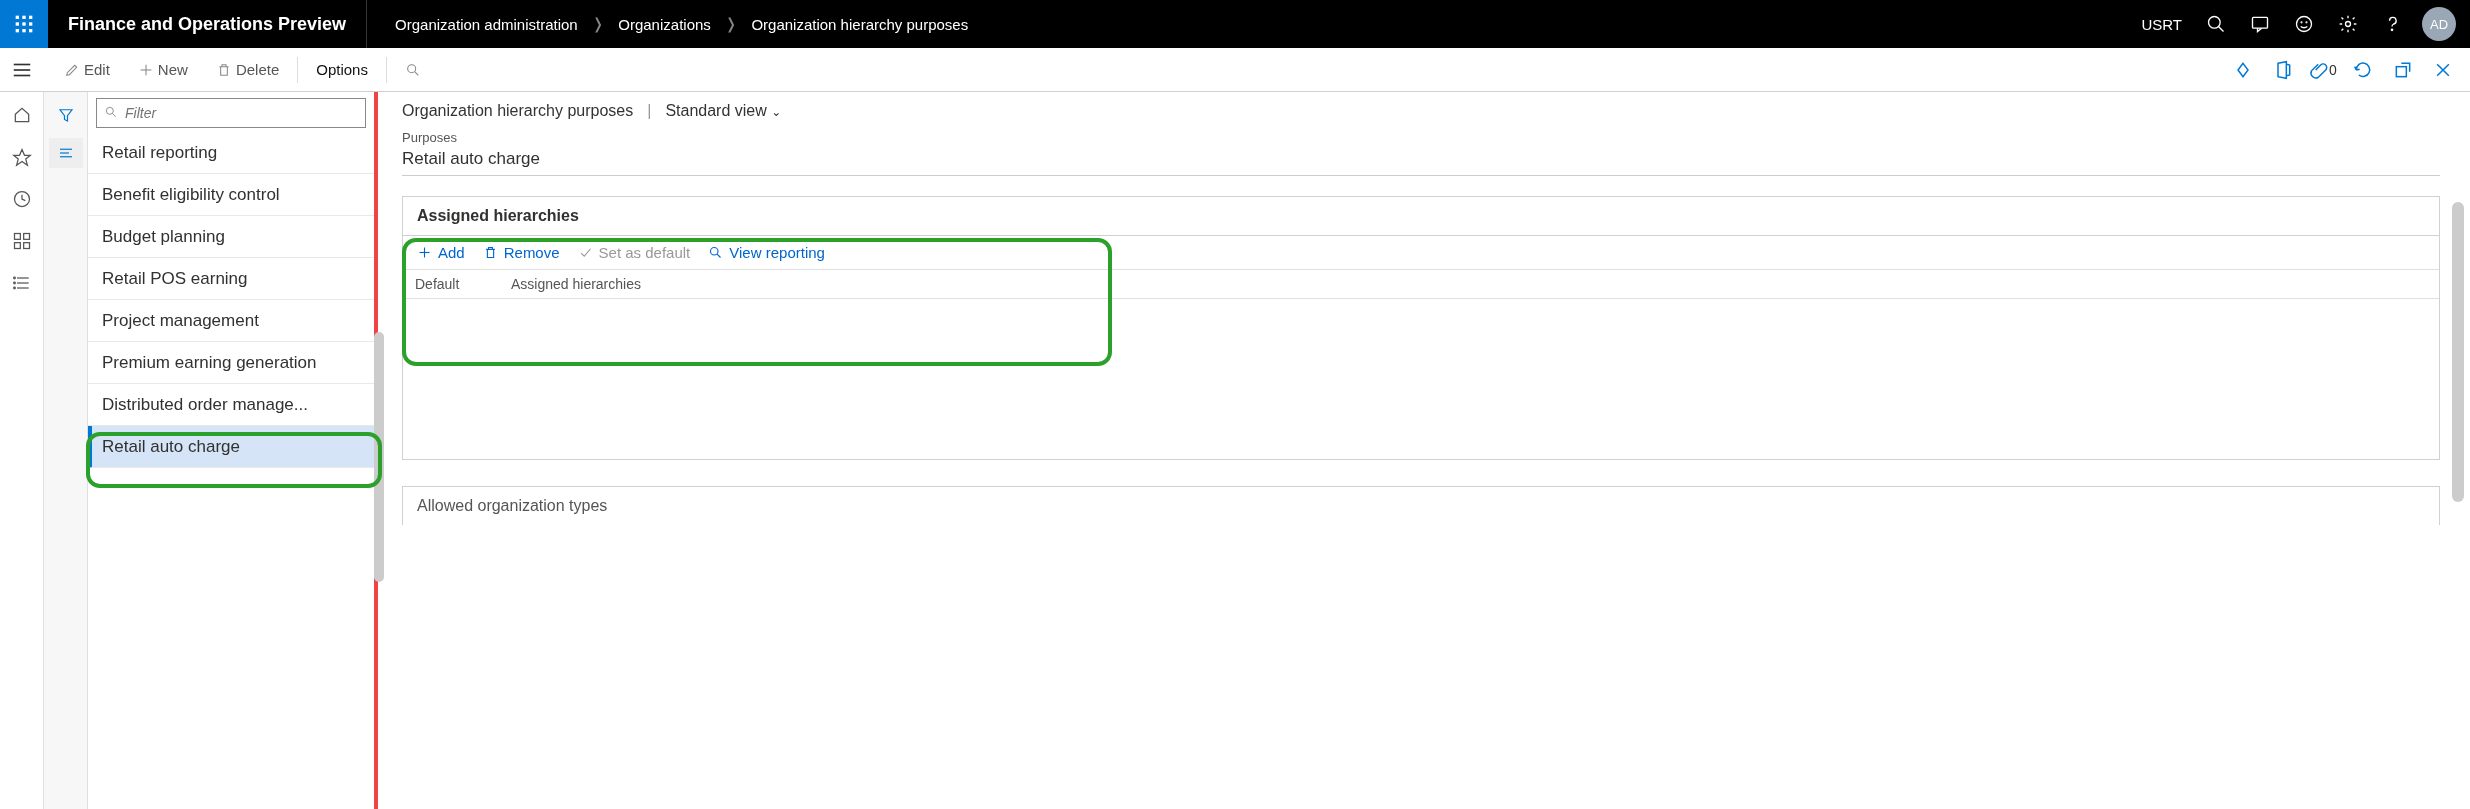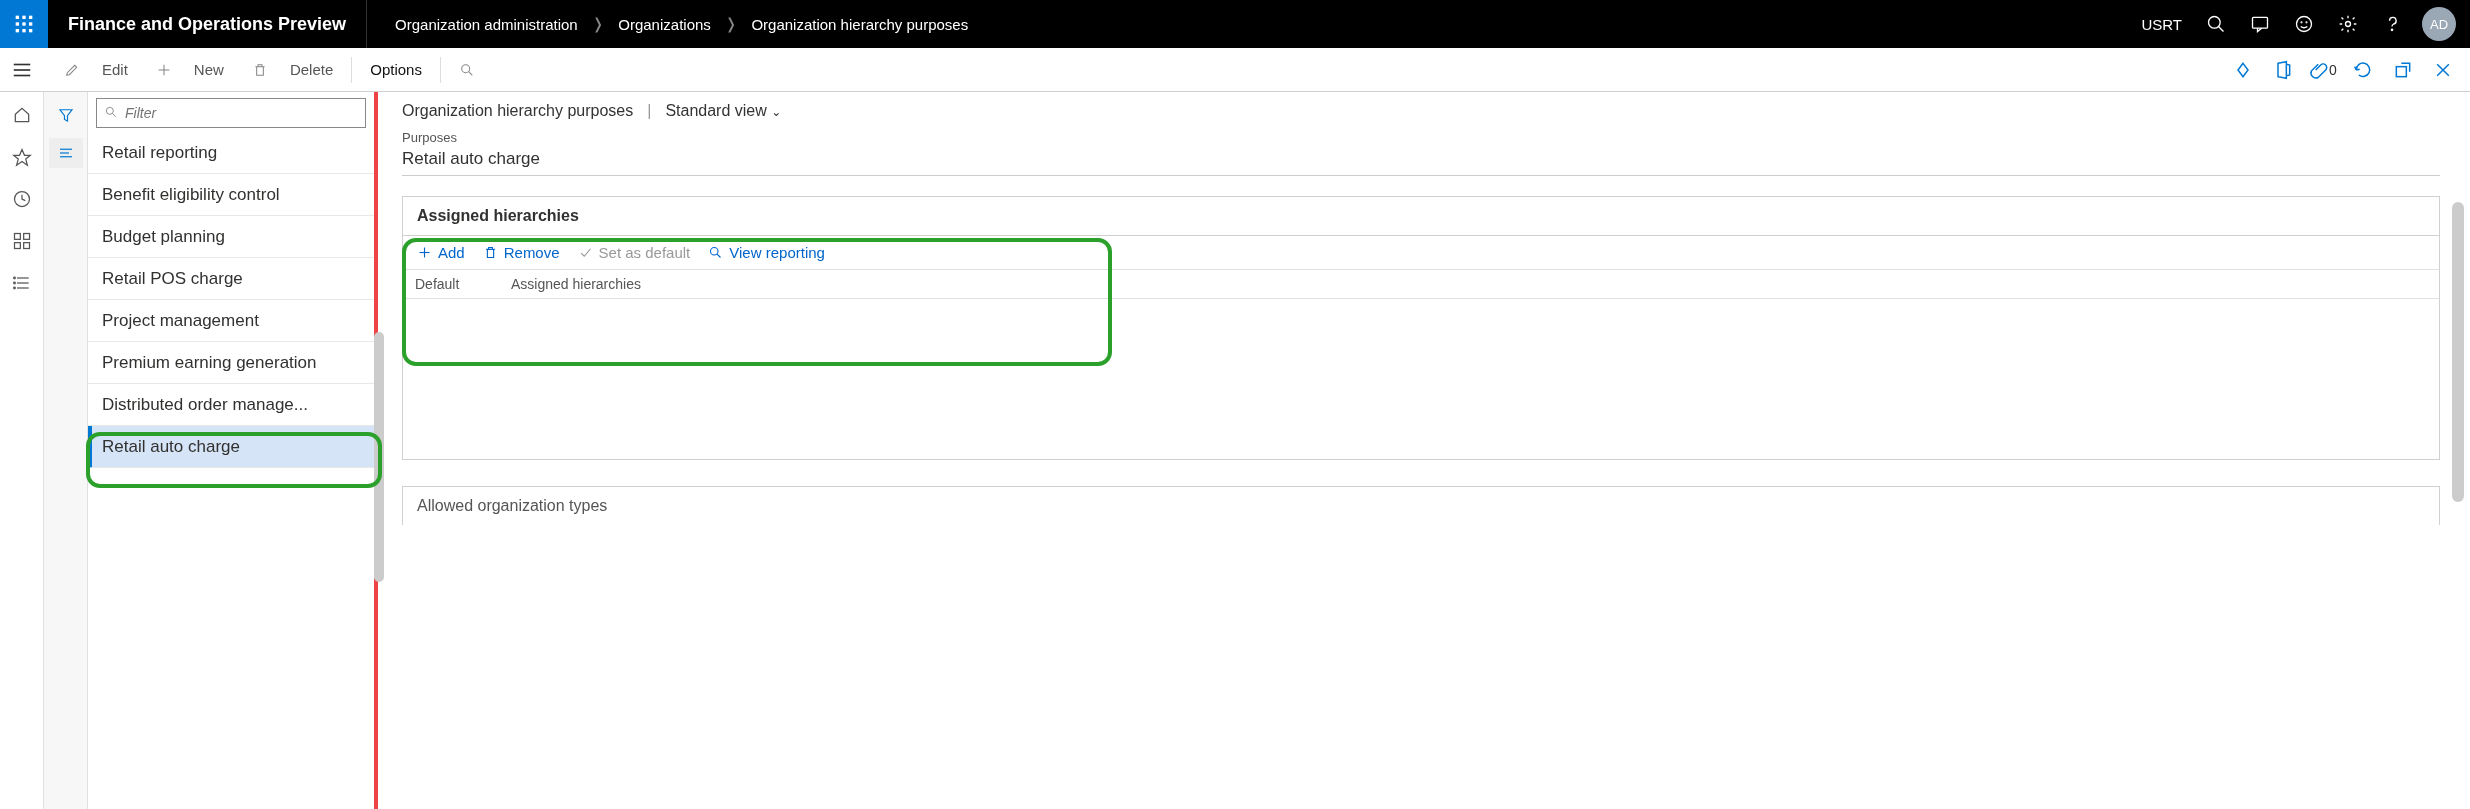--- a/index.html
+++ b/index.html
@@ -19,21 +19,21 @@
   .top-right .btn { width: 44px; height: 48px; display: flex; align-items: center; justify-content: center; cursor: pointer; }
   .top-right .btn svg { width: 20px; height: 20px; stroke: #fff; fill: none; stroke-width: 1.6; }
   .company-code { font-size: 15px; padding: 0 12px; }
   .avatar { width: 34px; height: 34px; border-radius: 50%; background: #9aa7b5; color: #fff; font-size: 13px; display: flex; align-items: center; justify-content: center; margin: 0 8px; }
 
   
   .actionbar { display: flex; align-items: center; height: 44px; border-bottom: 1px solid #d0d0d0; background: #fff; }
   .hamburger { width: 44px; height: 44px; display: flex; align-items: center; justify-content: center; cursor: pointer; }
   .hamburger svg { width: 22px; height: 22px; stroke: #323130; stroke-width: 1.8; }
   .ab-group { display: flex; align-items: center; gap: 0; padding-left: 6px; }
-  .ab-btn { display: flex; align-items: center; gap: 22px; padding: 0 14px; height: 44px; cursor: pointer; font-size: 15px; color: #555; }
+  .ab-btn { display: flex; align-items: center; gap: 4px; padding: 0 14px; height: 44px; cursor: pointer; font-size: 15px; color: #555; }
   .ab-btn.sel { color: #111; font-weight: 400; }
   .ab-btn svg { width: 16px; height: 16px; stroke: #888; fill: none; stroke-width: 1.6; }
   .ab-sep { width: 1px; height: 26px; background: #ddd; margin: 0 4px; }
   .actionbar-spacer { flex: 1; }
   .ab-right { display: flex; align-items: center; gap: 6px; padding-right: 10px; }
   .ab-right .ic { width: 34px; height: 34px; display: flex; align-items: center; justify-content: center; cursor: pointer; }
   .ab-right .ic svg { width: 20px; height: 20px; stroke: #0078d4; fill: none; stroke-width: 1.8; }
 
   
   .body { flex: 1; display: flex; min-height: 0; }
@@ -292,21 +292,21 @@
         <div class="filter-icon"><svg viewBox="0 0 24 24">
               <circle cx="10" cy="10" r="6"></circle>
               <line x1="14.5" y1="14.5" x2="20" y2="20"></line>
             </svg></div>
         <input class="filter-input" placeholder="Filter" style="">
       </div>
       <div class="list" id="list-container">
           <div class="list-item">Retail reporting</div>
           <div class="list-item">Benefit eligibility control</div>
           <div class="list-item">Budget planning</div>
-          <div class="list-item">Retail POS charge</div>
+          <div class="list-item">Retail POS earning</div>
           <div class="list-item">Project management</div>
           <div class="list-item">Premium earning generation</div>
           <div class="list-item">Distributed order manage...</div>
           <div class="list-item selected">Retail auto charge</div>
         </div>
       <div class="list-scrollbar"></div>
       <div class="highlight-list" style="left:-2px; top:340px; width:296px; height:56px;"></div>
     </div>
 
     <div class="main">

